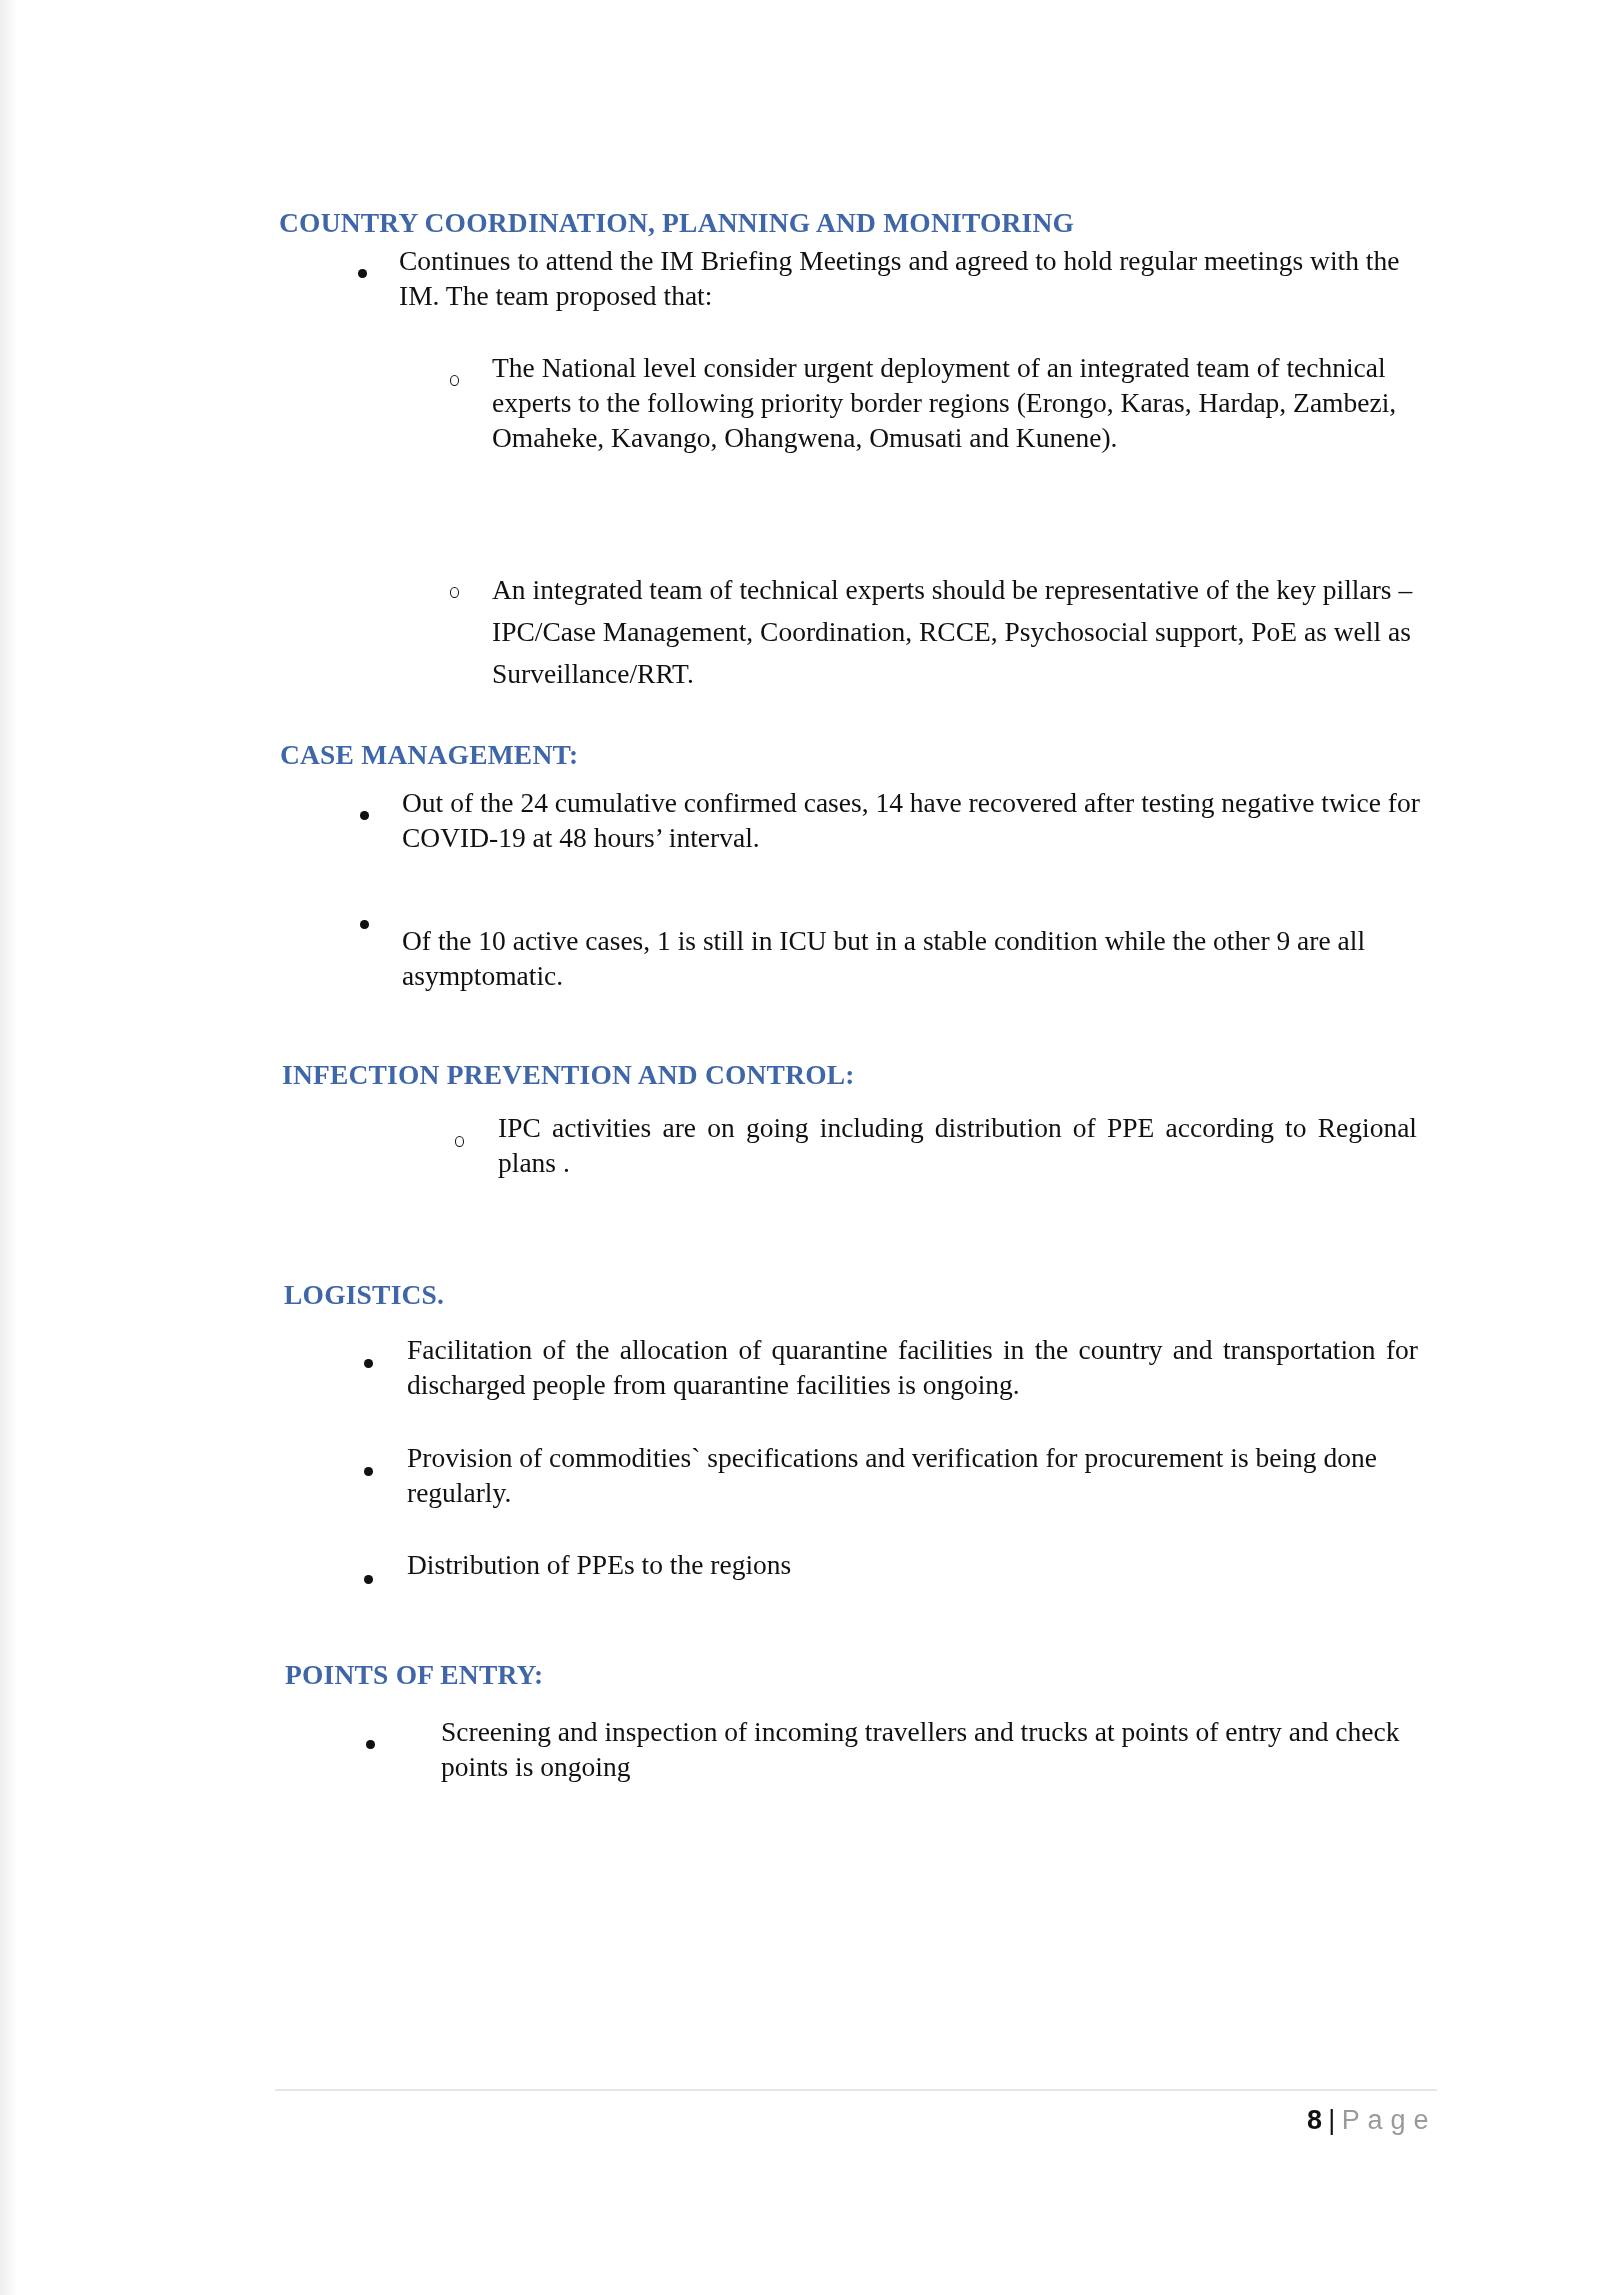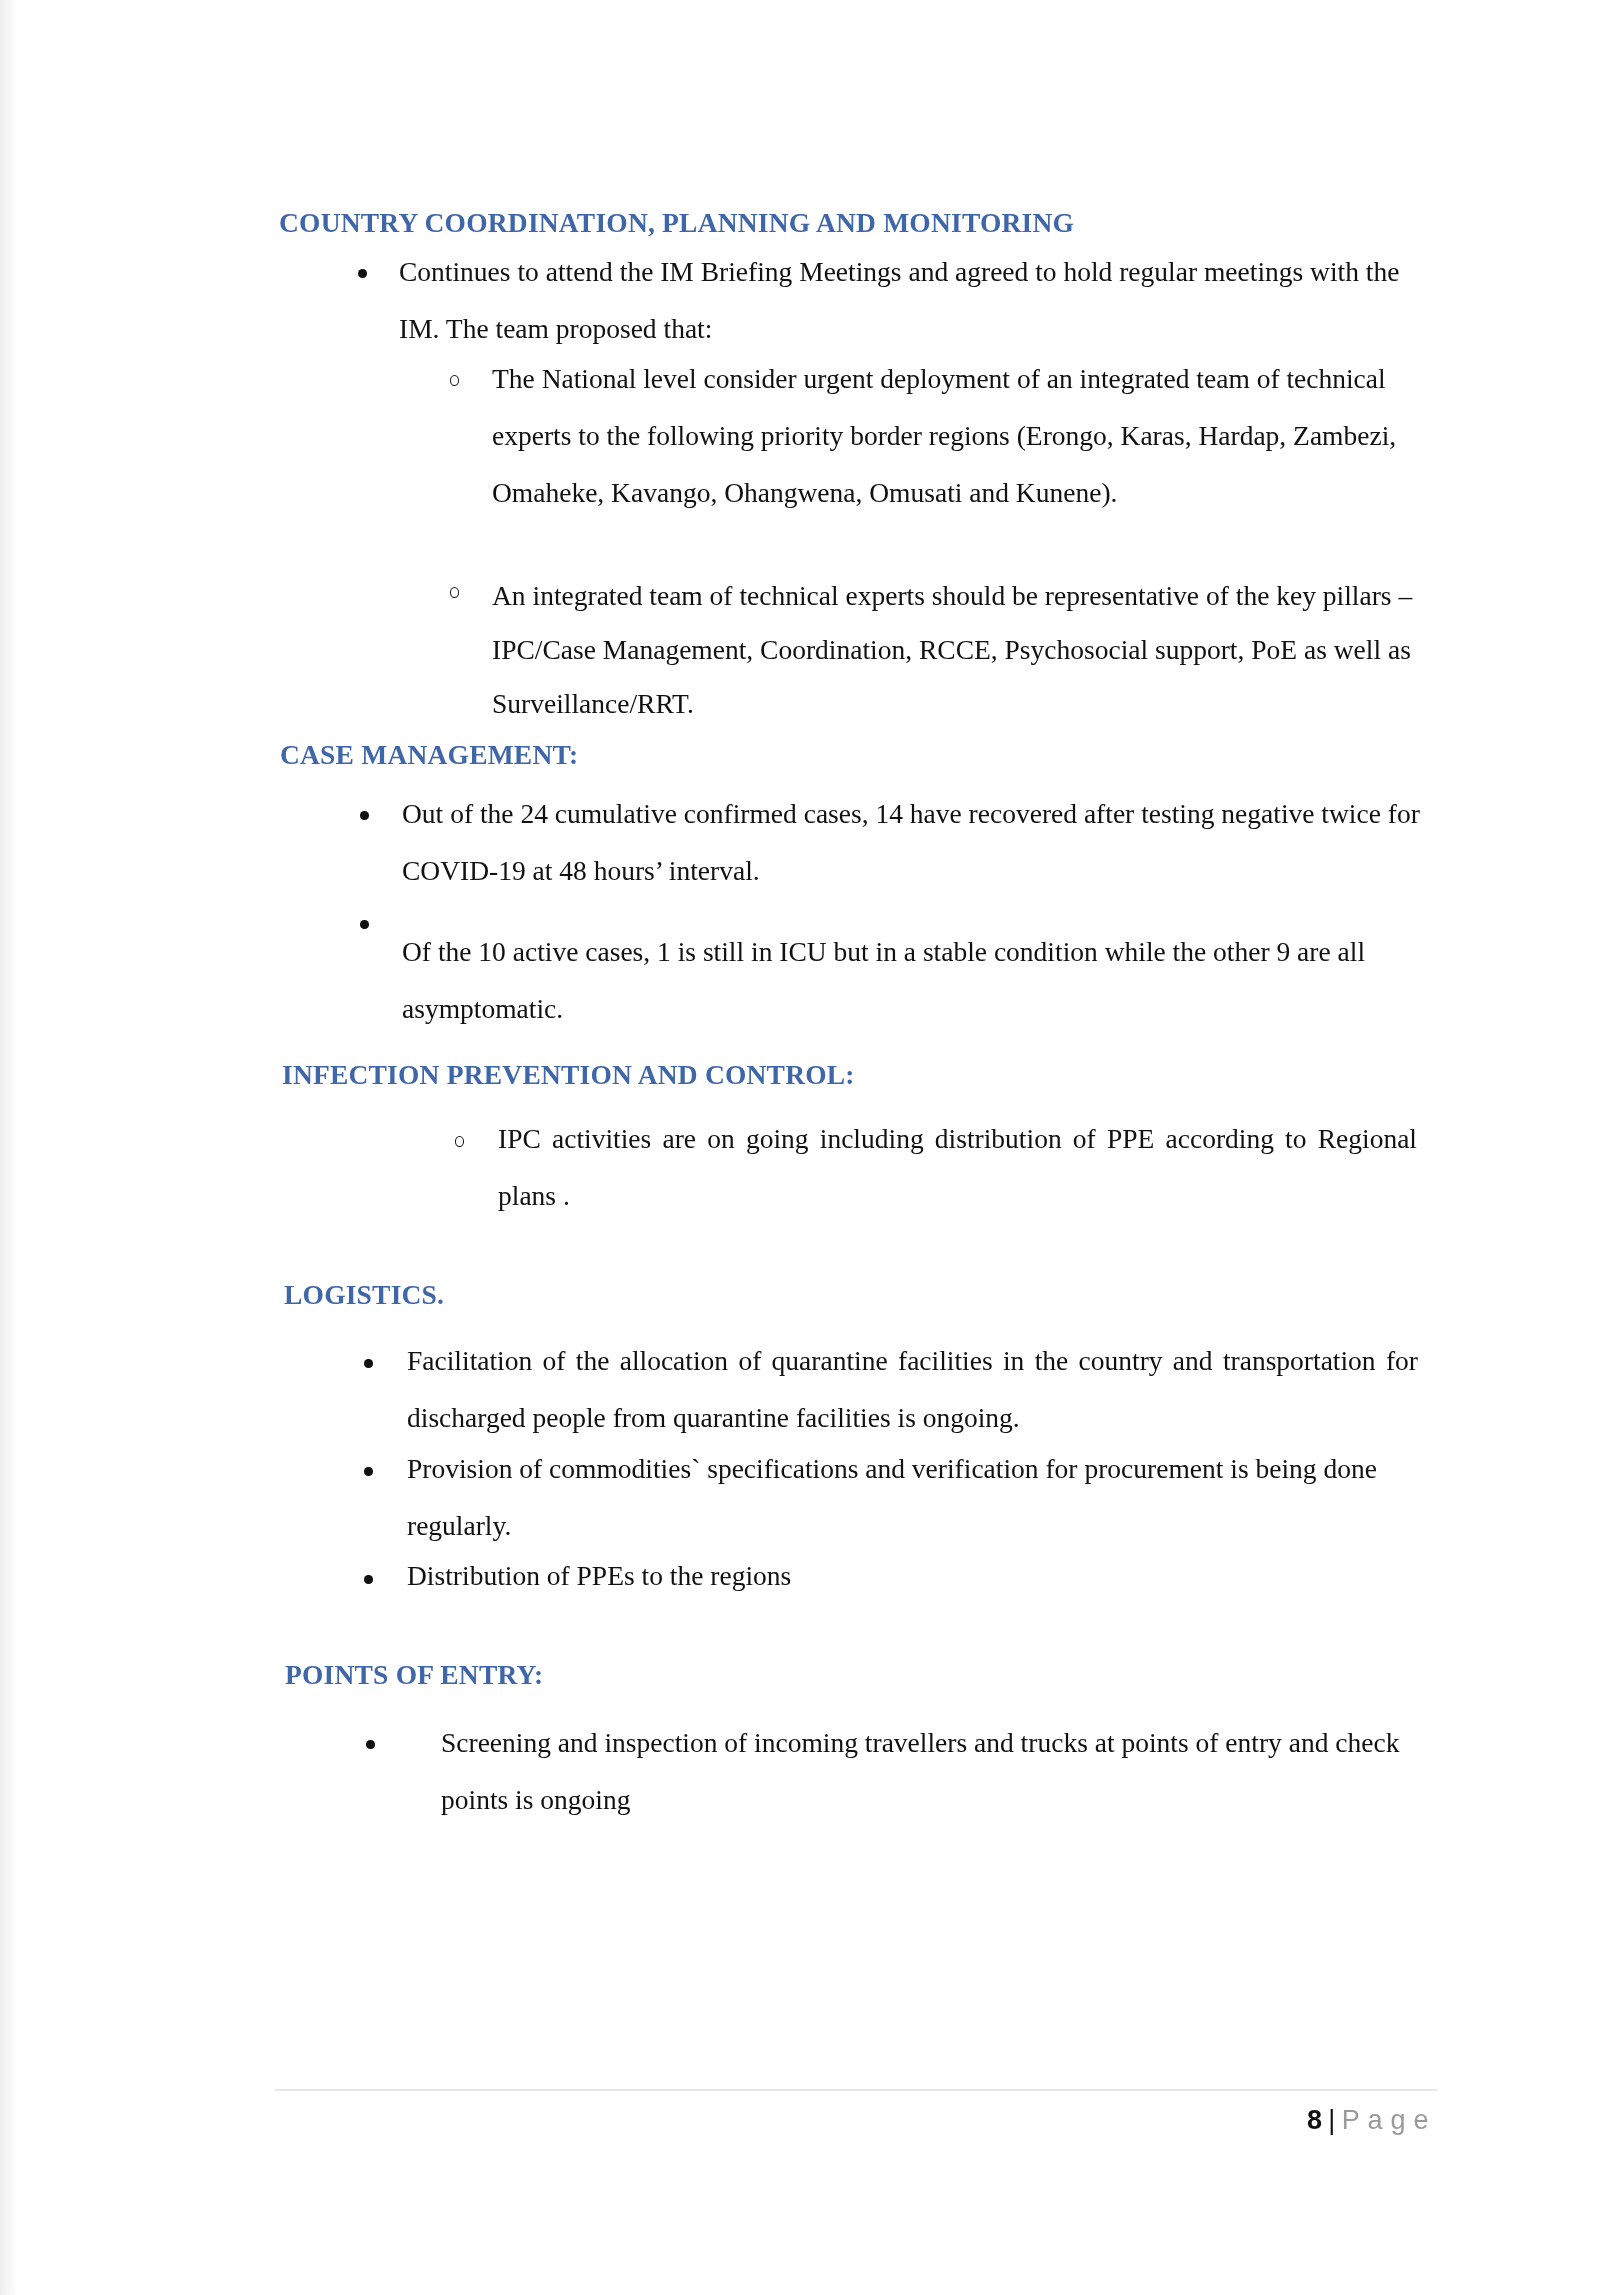--- a/index.html
+++ b/index.html
@@ -21,24 +21,24 @@
       font-weight: bold;
       font-size: 27.5px;
       color: #3f66a8;
       letter-spacing: 0.2px;
       margin: 15px;
       white-space: nowrap;
     }
     .para {
       position: absolute;
       font-size: 27.5px;
-      line-height: 57px;
+      line-height: 35px;
       margin: 0;
     }
-    .para.tight { line-height: 54px; }
+    .para.tight { line-height: 42px; }
     .para.justify { text-align: justify; text-align-last: left; }
     .disc-dot {
       position: absolute;
       width: 8.6px; height: 8.6px; border-radius: 50%;
       background: #111;
     }
     .circ-dot {
       position: absolute;
       width: 9.4px; height: 11px; border-radius: 50%;
       border: 1.6px solid #111;

